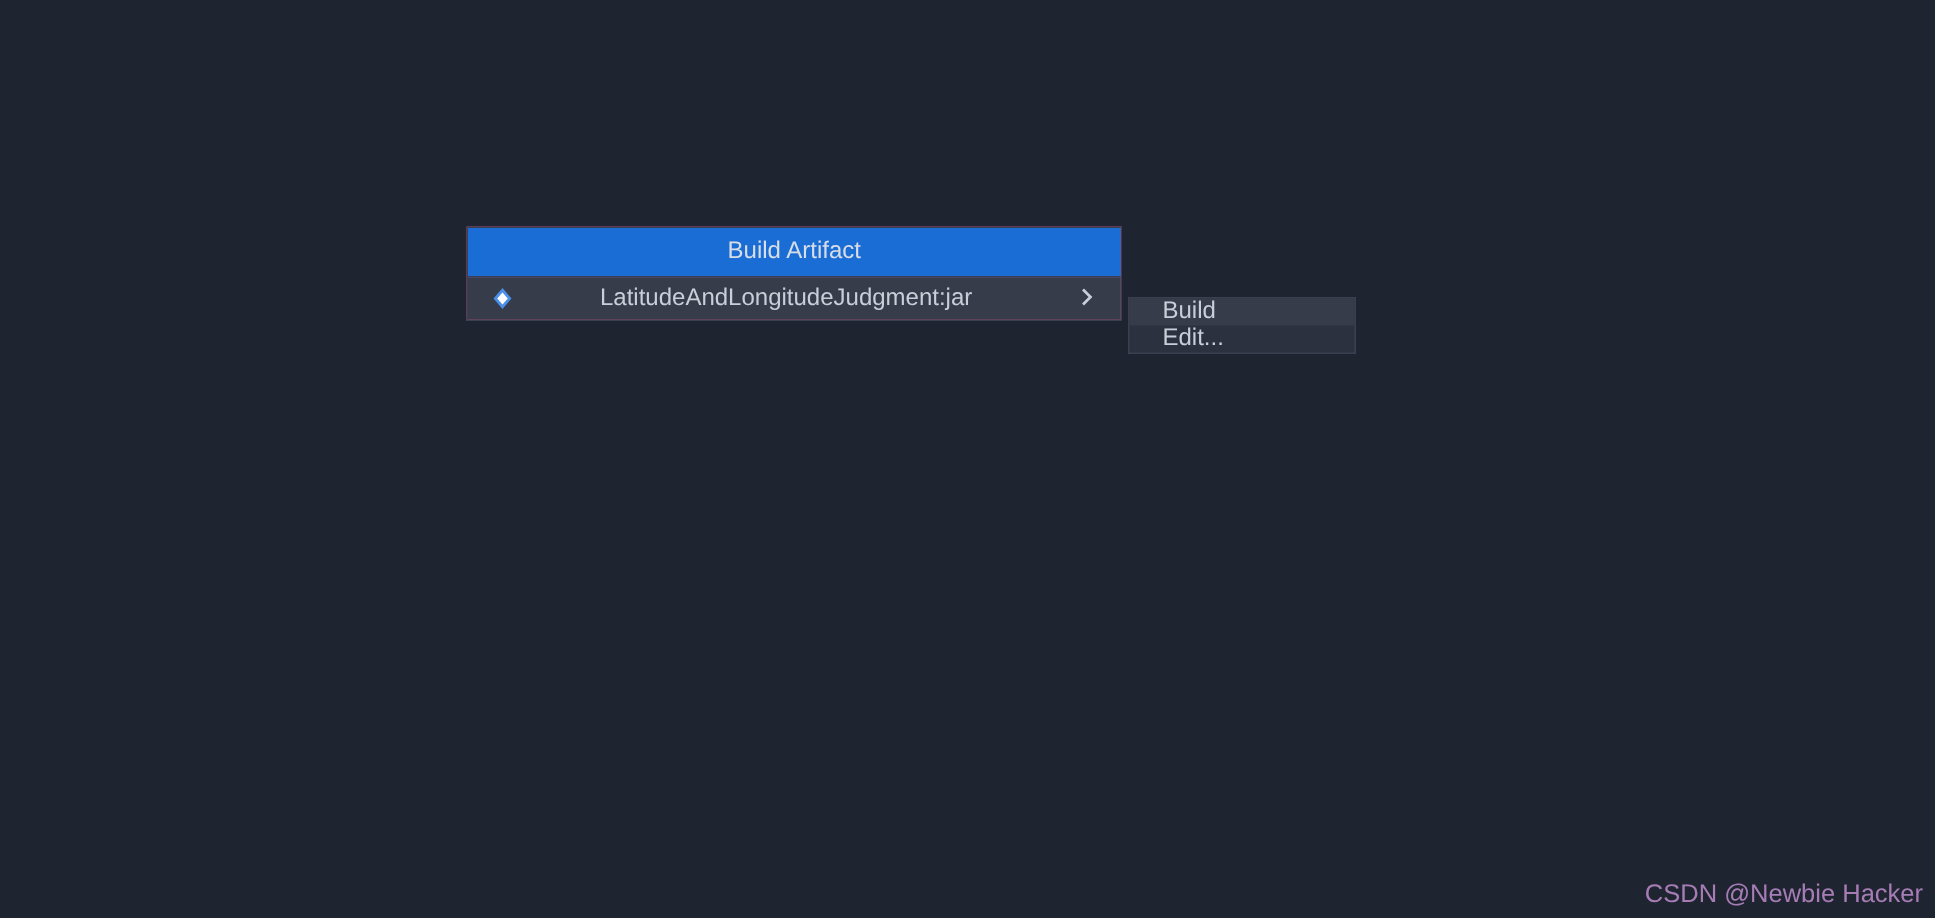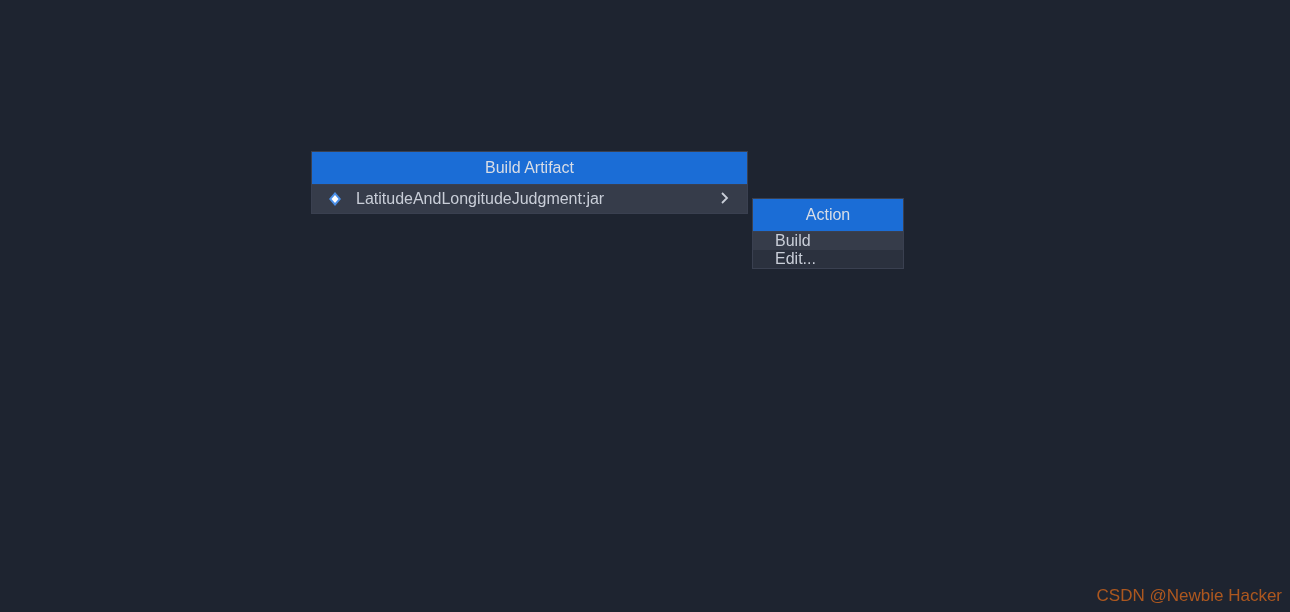--- a/index.html
+++ b/index.html
@@ -42,20 +42,21 @@
     .artifact-icon {
       width: 18px;
       height: 18px;
       margin-right: 12px;
       flex-shrink: 0;
     }
     .artifact-label {
       color: #c9ced8;
       font-size: 16px;
       flex: 1;
+      margin-left: 44px;
     }
     .chevron-right {
       color: #c9ced8;
       font-size: 14px;
       margin-left: auto;
       padding-right: 4px;
     }
     .action-popup {
       position: absolute;
       left: 752px;
@@ -70,21 +71,21 @@
       font-size: 16px;
       cursor: pointer;
     }
     .action-item.highlighted {
       background-color: #363c4a;
     }
     .watermark {
       position: absolute;
       right: 8px;
       bottom: 6px;
-      color: #f97316;
+      color: #f0abfc;
       font-size: 17px;
       opacity: 0.65;
     }
   </style>
 </head>
 <body>
 
 <div class="main-popup">
   <div class="popup-header">Build Artifact</div>
   <div class="artifact-item">
@@ -97,18 +98,17 @@
     <span class="artifact-label">LatitudeAndLongitudeJudgment:jar</span>
     <span class="chevron-right">
       <svg viewBox="0 0 8 12" width="8" height="12">
         <path d="M 1 1 L 6 6 L 1 11" stroke="#c9ced8" stroke-width="1.8" fill="none"></path>
       </svg>
     </span>
   </div>
 </div>
 
 <div class="action-popup">
-  <div class="popup-header">Action</div>
   <div class="action-item highlighted">Build</div>
   <div class="action-item">Edit...</div>
 </div>
 
 <div class="watermark">CSDN @Newbie Hacker</div>
 
 </body></html>

